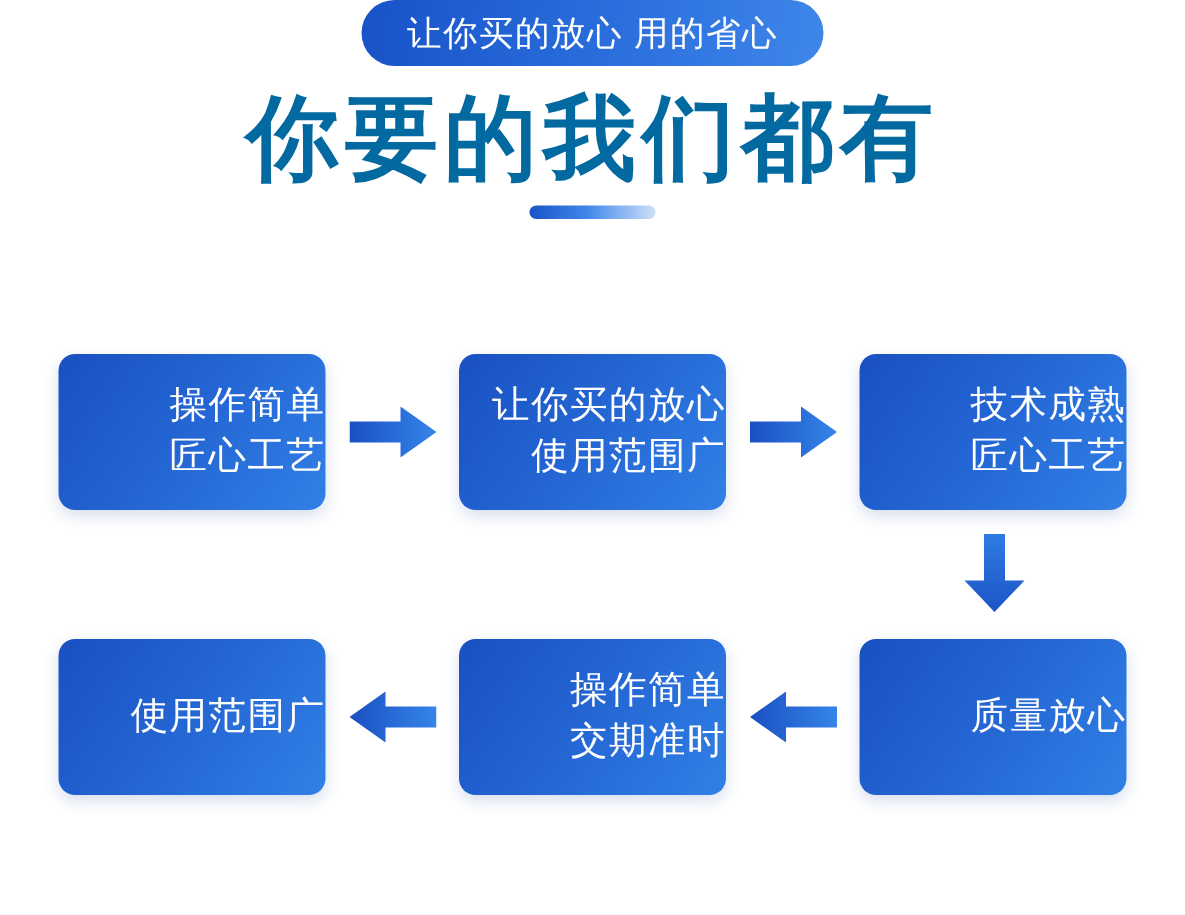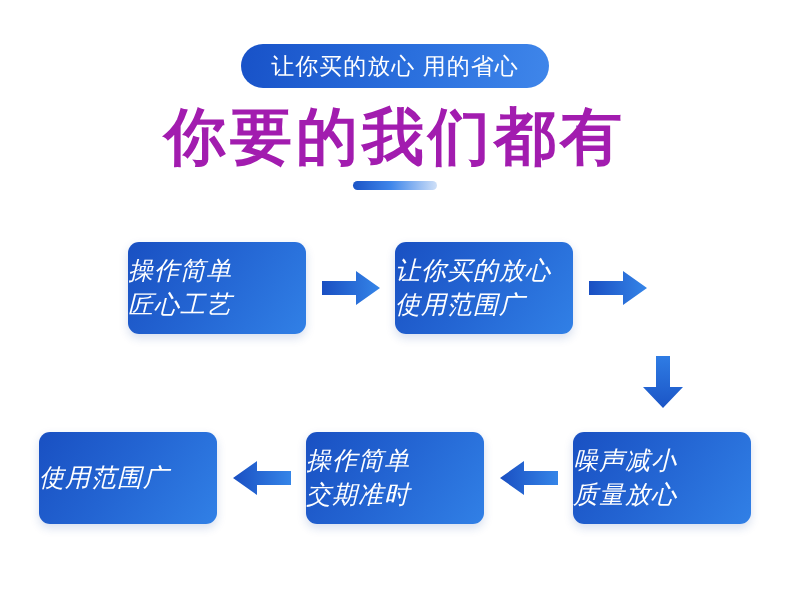--- a/index.html
+++ b/index.html
@@ -11,21 +11,20 @@
     height: 610px;
     background: #ffffff;
     font-family: "Liberation Sans", "DejaVu Sans", sans-serif;
     overflow: hidden;
     position: relative;
   }
 
   
   .header {
     width: 100%;
-    padding-top: 44px;
     display: flex;
     flex-direction: column;
     align-items: center;
   }
 
   .badge-pill {
     display: inline-flex;
     align-items: center;
     justify-content: center;
     height: 44px;
@@ -37,21 +36,21 @@
     letter-spacing: 1px;
     line-height: 1;
     white-space: nowrap;
     box-sizing: border-box;
   }
 
   .main-title {
     margin-top: 14px;
     font-size: 62px;
     font-weight: bold;
-    color: #a21caf;
+    color: #0369a1;
     letter-spacing: 4px;
     line-height: 1.12;
     white-space: nowrap;
   }
 
   .title-underline {
     margin-top: 10px;
     width: 84px;
     height: 9px;
     border-radius: 5px;
@@ -74,30 +73,29 @@
     height: 120px;
     display: flex;
     align-items: center;
     justify-content: center;
   }
   .row-top    { top: 0px; }
   .row-bottom { top: 190px; }
 
   .card {
     width: 178px;
-    height: 92px;
+    height: 104px;
     border-radius: 11px;
     background: linear-gradient(125deg, #1950c2 0%, #2364d2 45%, #3180e6 100%);
     box-shadow: 0 4px 10px rgba(30, 70, 160, 0.18);
     display: flex;
     flex-direction: column;
-    align-items: flex-start;
+    align-items: flex-end;
     justify-content: center;
     flex: 0 0 auto;
-    font-style: italic;
   }
 
   .card-line {
     color: #ffffff;
     font-size: 25px;
     line-height: 1.35;
     letter-spacing: 1px;
     white-space: nowrap;
   }
 
@@ -171,20 +169,24 @@
         <defs>
           <linearGradient id="gR2" x1="0" y1="0" x2="1" y2="0">
             <stop offset="0%" stop-color="#1a4fc2"></stop>
             <stop offset="100%" stop-color="#3585e8"></stop>
           </linearGradient>
         </defs>
         <path d="M0 10 L34 10 L34 0 L58 17 L34 34 L34 24 L0 24 Z" fill="url(#gR2)"></path>
       </svg>
     </div>
 
+    <div class="card">
+      <div class="card-line">技术成熟</div>
+      <div class="card-line">匠心工艺</div>
+    </div>
 
   </div>
 
   <div class="arrow-down-wrap">
     <div class="arrow-down">
       <svg width="40" height="52" viewBox="0 0 40 52">
         <defs>
           <linearGradient id="gD1" x1="0" y1="0" x2="0" y2="1">
             <stop offset="0%" stop-color="#2f7ce4"></stop>
             <stop offset="100%" stop-color="#1b55c6"></stop>
@@ -224,19 +226,18 @@
           <linearGradient id="gL2" x1="0" y1="0" x2="1" y2="0">
             <stop offset="0%" stop-color="#1a4fc2"></stop>
             <stop offset="100%" stop-color="#3585e8"></stop>
           </linearGradient>
         </defs>
         <path d="M58 10 L24 10 L24 0 L0 17 L24 34 L24 24 L58 24 Z" fill="url(#gL2)"></path>
       </svg>
     </div>
 
     <div class="card">
-      <div class="card-line">噪声减小</div>
       <div class="card-line">质量放心</div>
     </div>
 
   </div>
 
 </div>
 
 </body></html>

